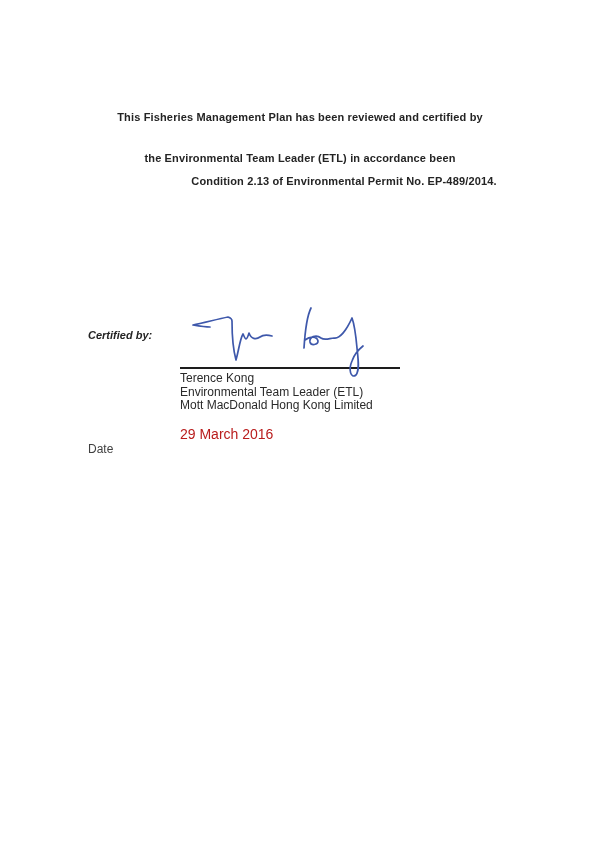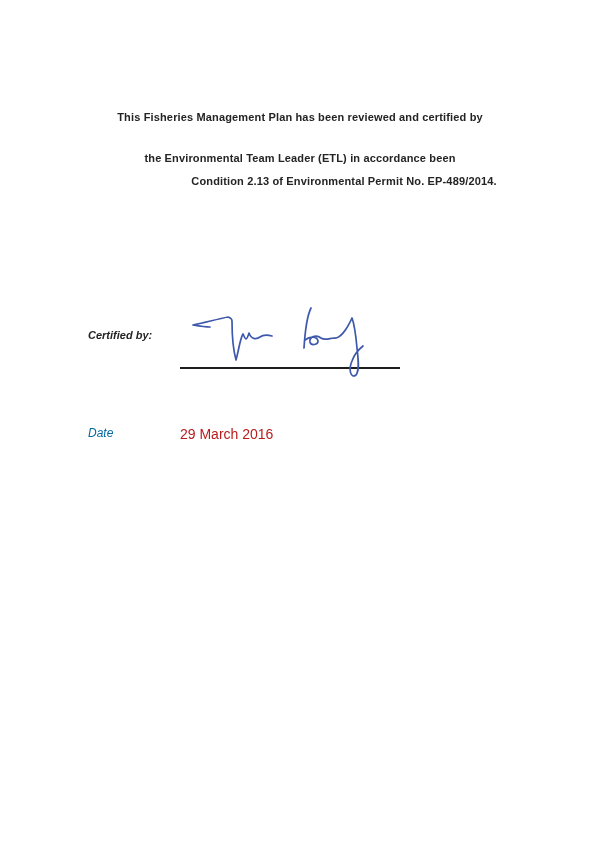--- a/index.html
+++ b/index.html
@@ -61,24 +61,23 @@
     position: absolute;
     left: 180px;
     top: 372px;
     font-size: 12px;
     line-height: 13.5px;
     color: #2a2a2a;
   }
   .date-label {
     position: absolute;
     left: 88px;
-    top: 426px;
+    top: 442px;
     font-size: 12px;
-    color: #0369a1;
-    font-style: italic;
+    color: #404040;
   }
   .date-value {
     position: absolute;
     left: 180px;
     top: 426px;
     font-size: 14px;
     color: #b91c1c;
   }
 </style>
 </head>
@@ -111,17 +110,22 @@
              C 140,47 133,48 132,44
              C 131,39 138,36 143,40
              C 147,43 152,40 156,40
              C 162,41 169,31 174,20
              C 177,28 178,39 179,50
              C 180,60 182,72 178,77
              C 173,81 170,72 174,63
              C 176,57 180,52 185,48" stroke="#3e58ab"></path>
   </svg>
 
+  <div class="signatory-block">
+    <div>Terence Kong</div>
+    <div>Environmental Team Leader (ETL)</div>
+    <div>Mott MacDonald Hong Kong Limited</div>
+  </div>
 
   <div class="date-label">Date</div>
   <div class="date-value">29 March 2016</div>
 
 </div>
 
 </body></html>

